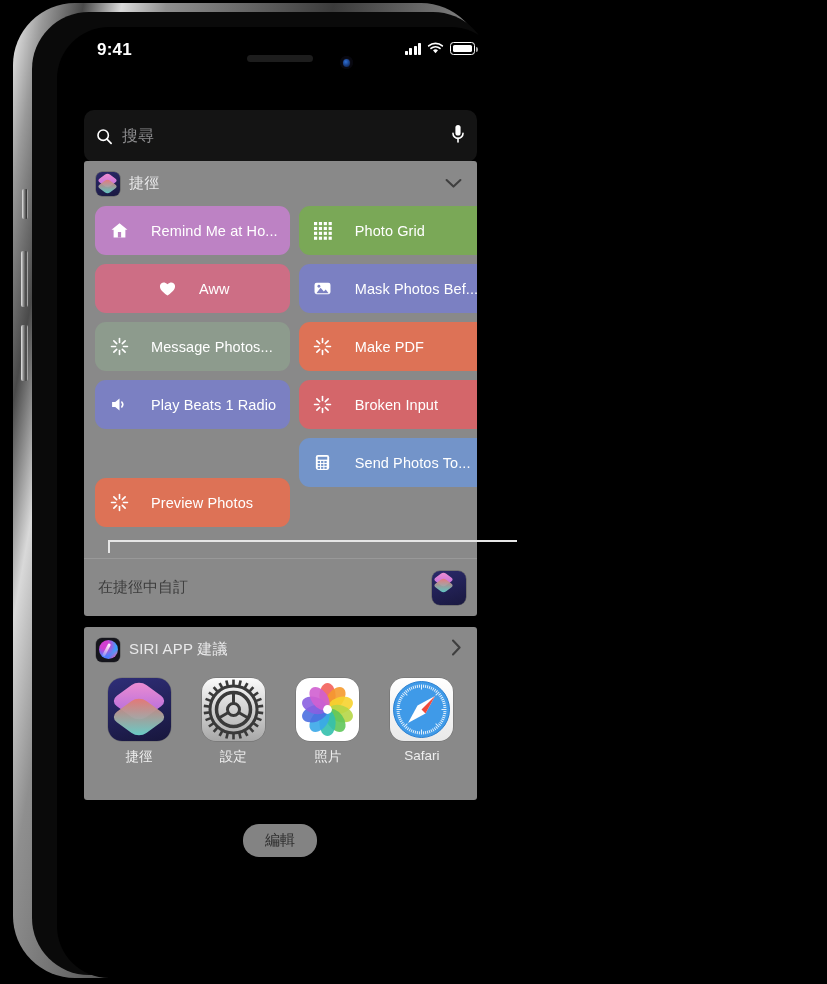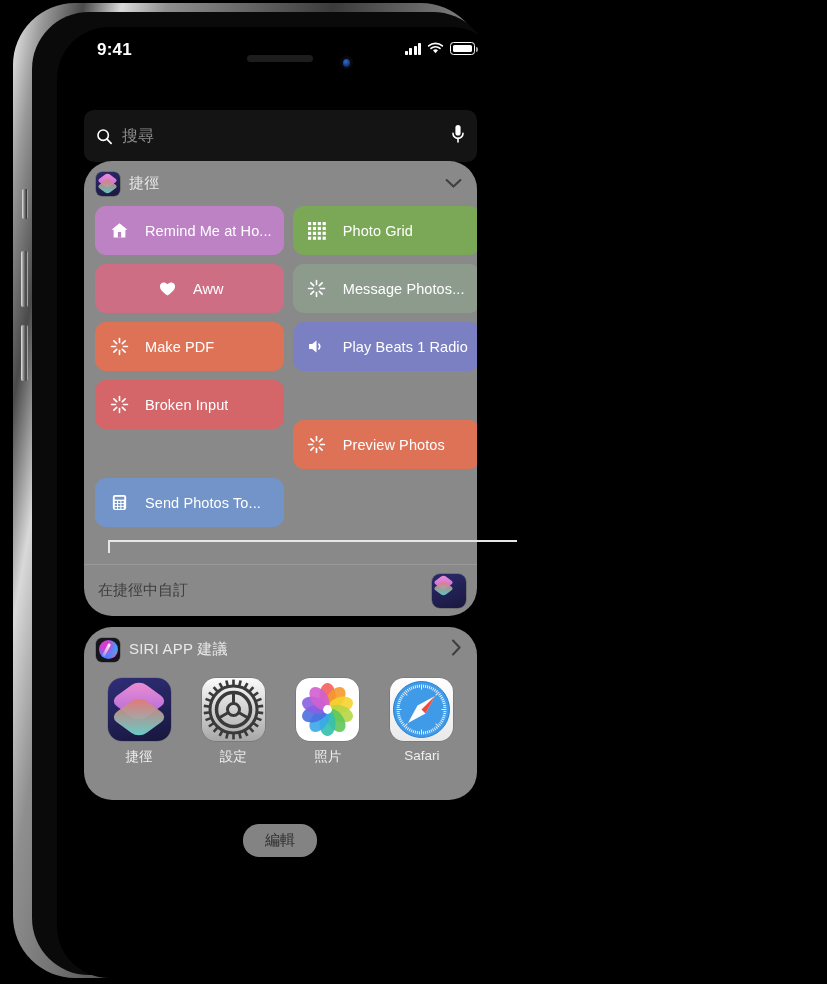--- a/index.html
+++ b/index.html
@@ -72,21 +72,21 @@
     border-radius:10px; background:#141414; display:flex; align-items:center;
     padding:0 12px;
   }
   .search-label { color:#8c8c8e; font-size:16px; margin-left:9px; }
   .mic { margin-left:auto; }
 
   
   .card {
     position:absolute; left:27px; width:393px;
     background:rgba(160,160,160,.86);
-    border-radius:28px; overflow:hidden;
+    border-radius:3px; overflow:hidden;
   }
   .card-shortcuts { top:134px; height:455px; }
   .card-siri      { top:600px; height:173px; }
 
   .card-head { height:45px; display:flex; align-items:center; padding:0 15px 0 12px; }
   .card-head .ttl { color:#e9e9ea; font-size:15px; margin-left:9px; letter-spacing:.2px; }
   .card-head .chev { margin-left:auto; }
 
   .app-icon { width:24px; height:24px; border-radius:6px; flex:none; position:relative;
     overflow:hidden; box-shadow:0 0 0 .5px rgba(0,0,0,.35); }
@@ -110,28 +110,28 @@
       radial-gradient(circle at 50% 50%, #ffffff 0 16%, #7a5cff 55%, #2a1e6e 100%);
   }
   .ic-siri::before { content:""; position:absolute; left:9px; top:5px; width:3px; height:14px;
     background:linear-gradient(#fff,rgba(255,255,255,.2)); transform:rotate(28deg);
     border-radius:2px; z-index:2; }
 
   
   .tiles { padding:0 11px; display:grid; grid-template-columns:1fr 1fr;
     gap:9px 9px; }
   .tile { height:49px; border-radius:11px; display:flex; align-items:center;
-    padding:0 12px 0 14px; gap:16px; }
+    padding:0 12px 0 14px; gap:22px; }
   .tile .lbl { color:#fff; font-size:14.5px; font-weight:500;
     white-space:nowrap; overflow:hidden; text-overflow:clip; letter-spacing:.1px; }
   .tile .ti { flex:none; width:20px; height:20px; display:flex;
     align-items:center; justify-content:center; }
 
   
-  .card-foot { position:absolute; left:0; bottom:0; width:100%; height:52px;
+  .card-foot { position:absolute; left:0; bottom:0; width:100%; height:58px;
     display:flex; align-items:center; padding:0 11px 0 14px;
     border-top:.5px solid rgba(255,255,255,.14); }
   .card-foot .txt { color:#3d3d3d; font-size:15px; }
   .card-foot .fi { margin-left:auto; width:34px; height:34px; border-radius:8px; }
 
   
   .siri-apps { display:flex; padding:6px 14px 0; gap:0; justify-content:space-between; }
   .siri-app { width:82px; display:flex; flex-direction:column; align-items:center; gap:7px; }
   .siri-app .big { width:63px; height:63px; border-radius:14px; position:relative;
     overflow:hidden; box-shadow:0 0 0 .5px rgba(0,0,0,.2); }
@@ -257,20 +257,30 @@
                 </span>
                 <span class="lbl">Photo Grid</span>
               </div>
               <div class="tile" style="background: rgb(205, 110, 133); justify-content: center;">
                 <span class="ti">
                   <svg width="19" height="19" viewBox="0 0 20 20">
                     <path d="M10 17.4 C3 12.6 1.4 9.3 2.3 6.3 3.2 3.4 6.9 2.4 10 5.6 13.1 2.4 16.8 3.4 17.7 6.3 18.6 9.3 17 12.6 10 17.4Z" fill="#fff"></path>
                   </svg>
                 </span>
                 <span class="lbl">Aww</span>
+              </div>
+              <div class="tile" style="background: rgb(123, 128, 194);">
+                <span class="ti">
+                  <svg width="19" height="19" viewBox="0 0 20 20">
+                    <rect x="1.6" y="4" width="16.8" height="12" rx="2.2" fill="#fff"></rect>
+                    <path d="M3.6 15 L8 9.2 11.4 13.2 13.4 11 16.4 15 Z" fill="#7b80c2"></path>
+                    <circle cx="6.2" cy="7.6" r="1.5" fill="#7b80c2"></circle>
+                  </svg>
+                </span>
+                <span class="lbl">Mask Photos Bef...</span>
               </div>
               <div class="tile" style="background: rgb(141, 155, 141);">
                 <span class="ti">
                   <svg width="19" height="19" viewBox="0 0 20 20">
                     <line x1="14.2" y1="10" x2="18.4" y2="10" stroke="#fff" stroke-width="1.7" stroke-linecap="round"></line>
                     <line x1="12.9698484809835" y1="12.969848480983499" x2="15.939696961967" y2="15.939696961966998" stroke="#fff" stroke-width="1.7" stroke-linecap="round"></line>
                     <line x1="10" y1="14.2" x2="10" y2="18.4" stroke="#fff" stroke-width="1.7" stroke-linecap="round"></line>
                     <line x1="7.030151519016501" y1="12.9698484809835" x2="4.060303038033001" y2="15.939696961967" stroke="#fff" stroke-width="1.7" stroke-linecap="round"></line>
                     <line x1="5.8" y1="10" x2="1.5999999999999996" y2="10.000000000000002" stroke="#fff" stroke-width="1.7" stroke-linecap="round"></line>
                     <line x1="7.030151519016499" y1="7.030151519016501" x2="4.060303038032999" y2="4.060303038033001" stroke="#fff" stroke-width="1.7" stroke-linecap="round"></line>

